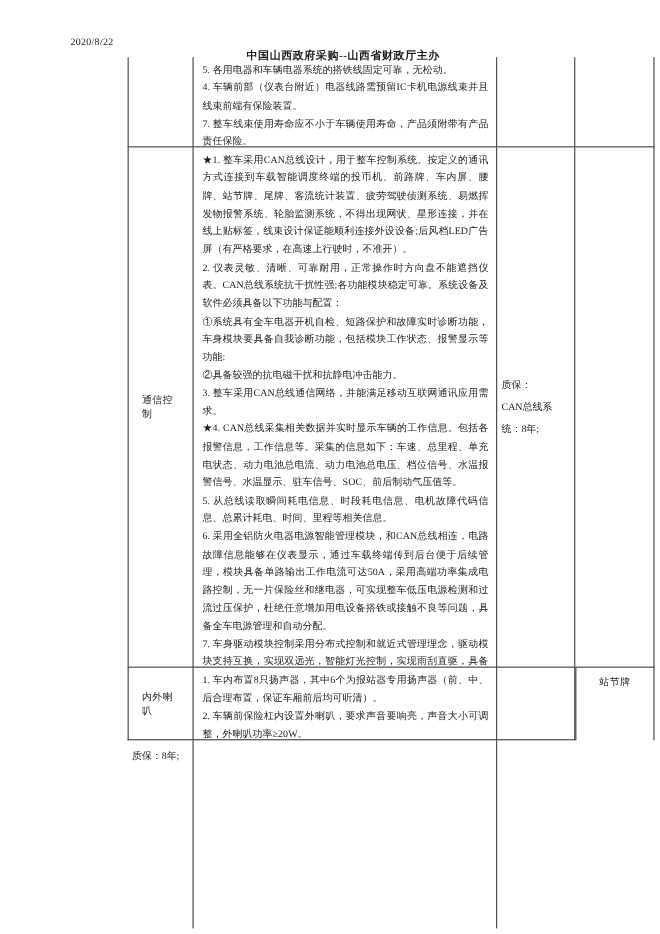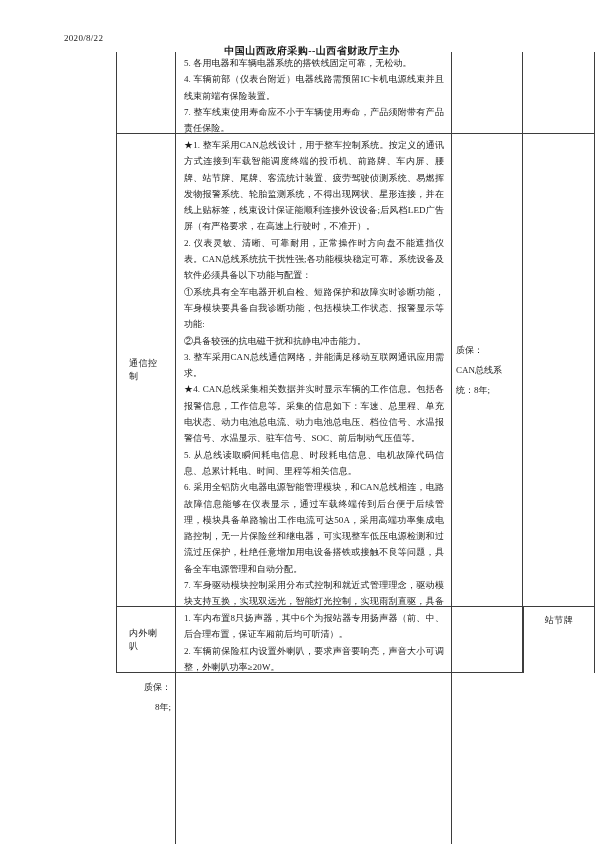--- a/index.html
+++ b/index.html
@@ -20,23 +20,23 @@
     grid-template-rows:82px 473px 66px 171px;
   }
   .cell { border-right:1px solid #3d3d3d; overflow:hidden; font-size:9px; }
   .lbl  { border-left:1px solid #3d3d3d; display:flex; align-items:center; justify-content:center;
           letter-spacing:.5px; }
   .bb   { border-bottom:1px solid #3d3d3d; }
   .content { padding:3px 7px 0 8px; line-height:16.3px; white-space:pre-line;
              text-align:justify; letter-spacing:.1px; }
   .warranty { display:flex; align-items:center; padding:0 4px; line-height:20px;
               white-space:pre-line; }
-  .top { align-items:flex-start;text-align:right; }
+  .top { align-items:flex-start; }
   .lbl.top { padding-top:7px; }
-  .warranty.top { padding-top:4px;margin-left:22px; }
+  .warranty.top { padding-top:4px; }
 
   
   .pg-footer { position:absolute; left:40px; right:34px; top:823px; display:flex;
                justify-content:space-between; font-size:8.5px; letter-spacing:.2px; }
 </style>
 </head>
 <body>
 
 <div class="page">
 

